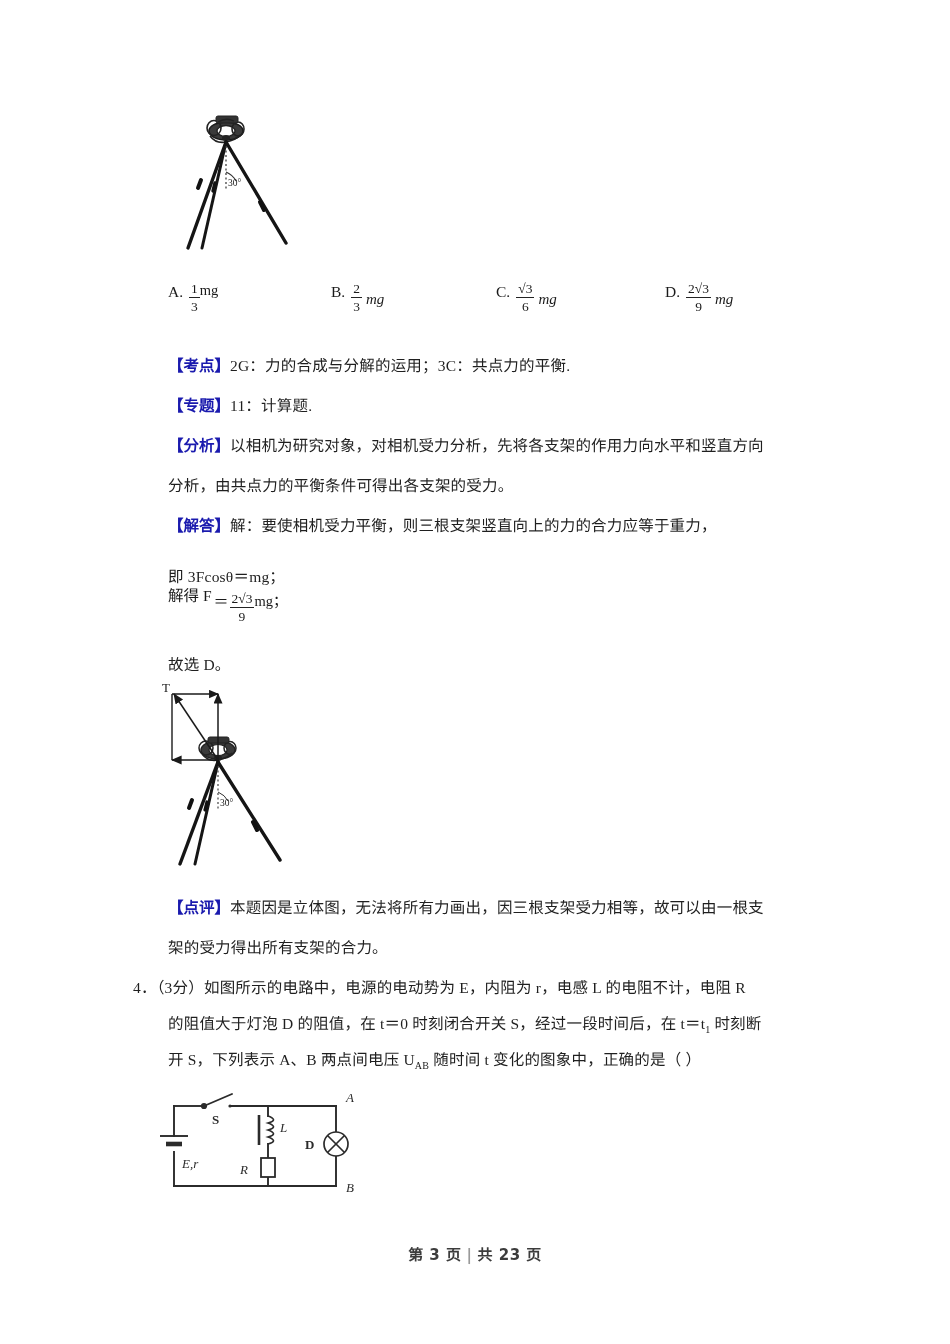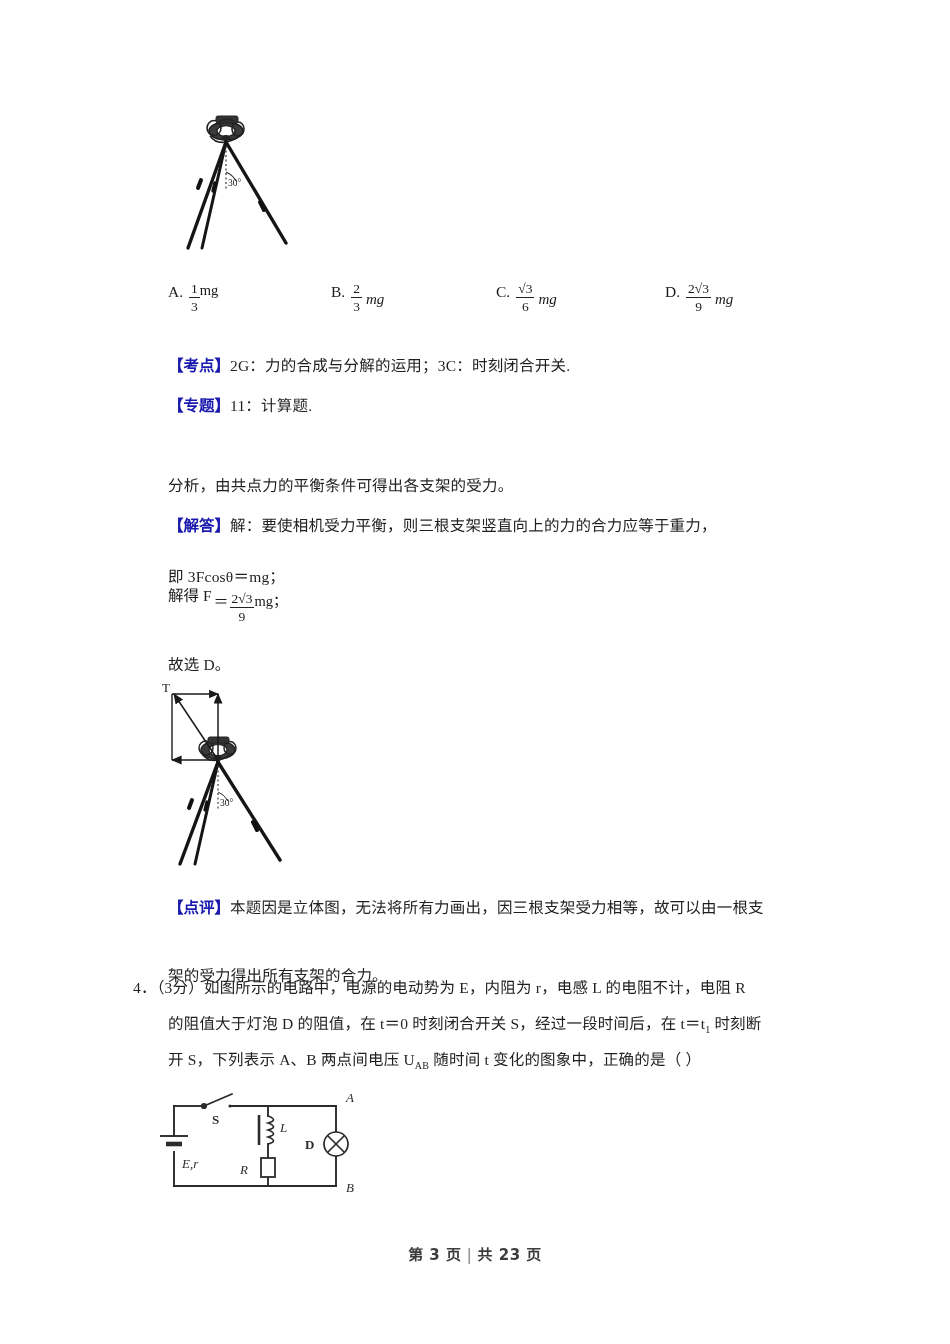--- a/index.html
+++ b/index.html
@@ -200,27 +200,30 @@
       <span class="letter">D.</span>
       <span class="frac">
         <span class="num rad">2√3</span>
         <span class="den">9</span>
       </span>
       <span class="unit-i">mg</span>
     </div>
   </div>
 
   <div class="line" style="left:168px; top:356px;">
-    <span class="tag">【考点】</span><span class="body-text">2G：力的合成与分解的运用；3C：时刻闭合开关.</span>
+    <span class="tag">【考点】</span><span class="body-text">2G：力的合成与分解的运用；3C：共点力的平衡.</span>
   </div>
 
   <div class="line" style="left:168px; top:396px;font-family:Liberation Serif, serif;">
     <span class="tag">【专题】</span><span class="body-text">11：计算题.</span>
   </div>
 
+  <div class="line" style="left:168px; top:436px;">
+    <span class="tag">【分析】</span><span class="body-text">以相机为研究对象，对相机受力分析，先将各支架的作用力向水平和竖直方向</span>
+  </div>
   <div class="line body-text" style="left:168px; top:476px;">分析，由共点力的平衡条件可得出各支架的受力。</div>
 
   <div class="line" style="left:168px; top:516px;">
     <span class="tag">【解答】</span><span class="body-text">解：要使相机受力平衡，则三根支架竖直向上的力的合力应等于重力，</span>
   </div>
   <div class="line body-text" style="left:168px; top:567px;">即 3Fcosθ＝mg；</div>
 
   <div class="solve">
     <span class="lead">解得 F</span>
     <span class="eqstack">
@@ -272,21 +275,21 @@
         <path d="M12 12 L12 78" stroke="#1a1a1a" stroke-width="1.4"></path>
       </g>
       <text x="2" y="10" font-family="Liberation Serif, serif" font-size="13" fill="#1a1a1a">T</text>
       <text x="60" y="124" font-family="Liberation Serif, serif" font-size="9.5" fill="#1a1a1a">30°</text>
     </svg>
   </div>
 
   <div class="line" style="left:168px; top:898px;">
     <span class="tag">【点评】</span><span class="body-text">本题因是立体图，无法将所有力画出，因三根支架受力相等，故可以由一根支</span>
   </div>
-  <div class="line body-text" style="left:168px; top:938px;margin-top:28px;">架的受力得出所有支架的合力。</div>
+  <div class="line body-text" style="left:168px; top:938px;">架的受力得出所有支架的合力。</div>
 
   <div class="line" style="left:133px; top:978px;">
     <span class="body-text">4．</span><span class="body-text">（3分）</span><span class="body-text">如图所示的电路中，电源的电动势为 E，内阻为 r，电感 L 的电阻不计，电阻 R</span>
   </div>
 
   <div class="line" style="left:168px; top:1014px;">
     <span class="body-text">的阻值大于灯泡 D 的阻值，在 t＝0 时刻闭合开关 S，经过一段时间后，在 t＝t</span><sub>1</sub><span class="body-text"> 时刻断</span>
   </div>
 
   <div class="line" style="left:168px; top:1050px;text-align:center;">

